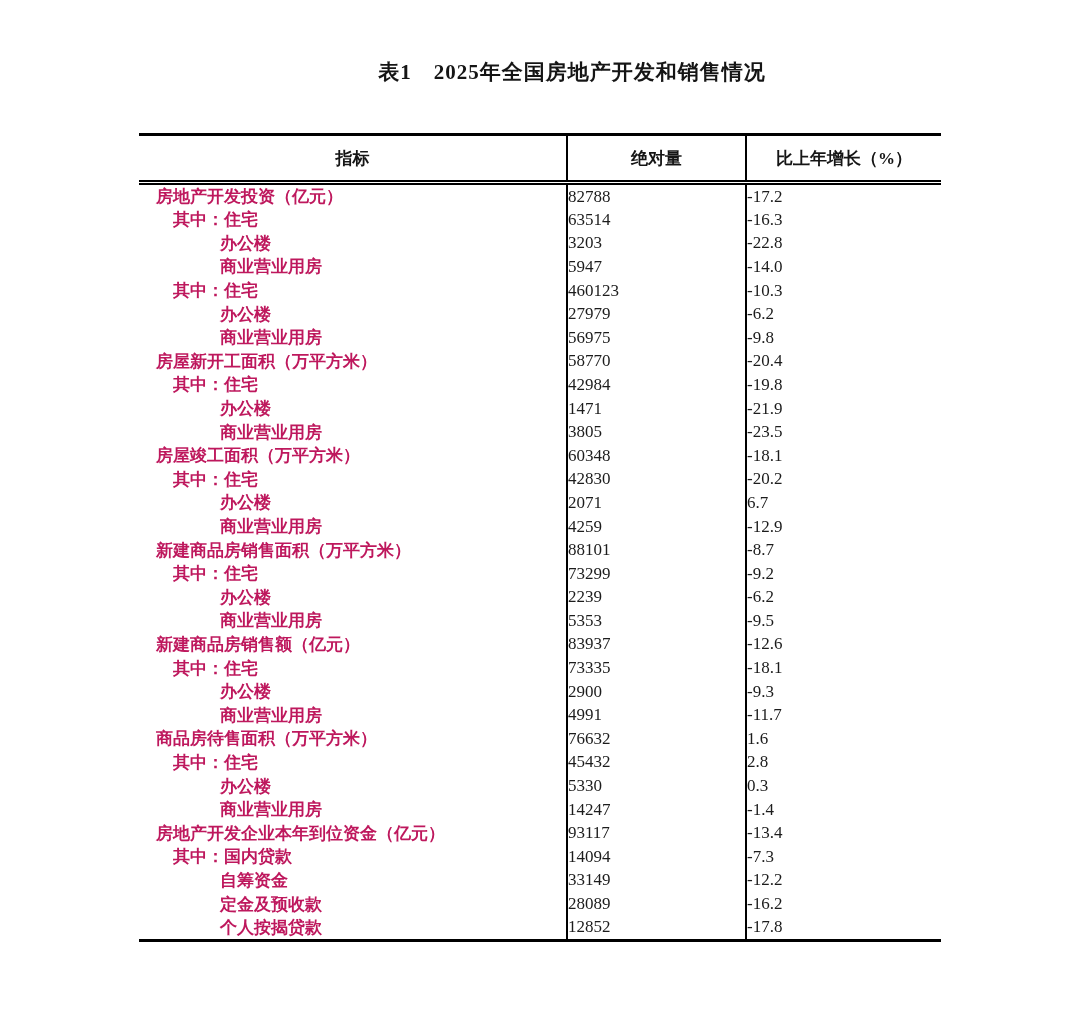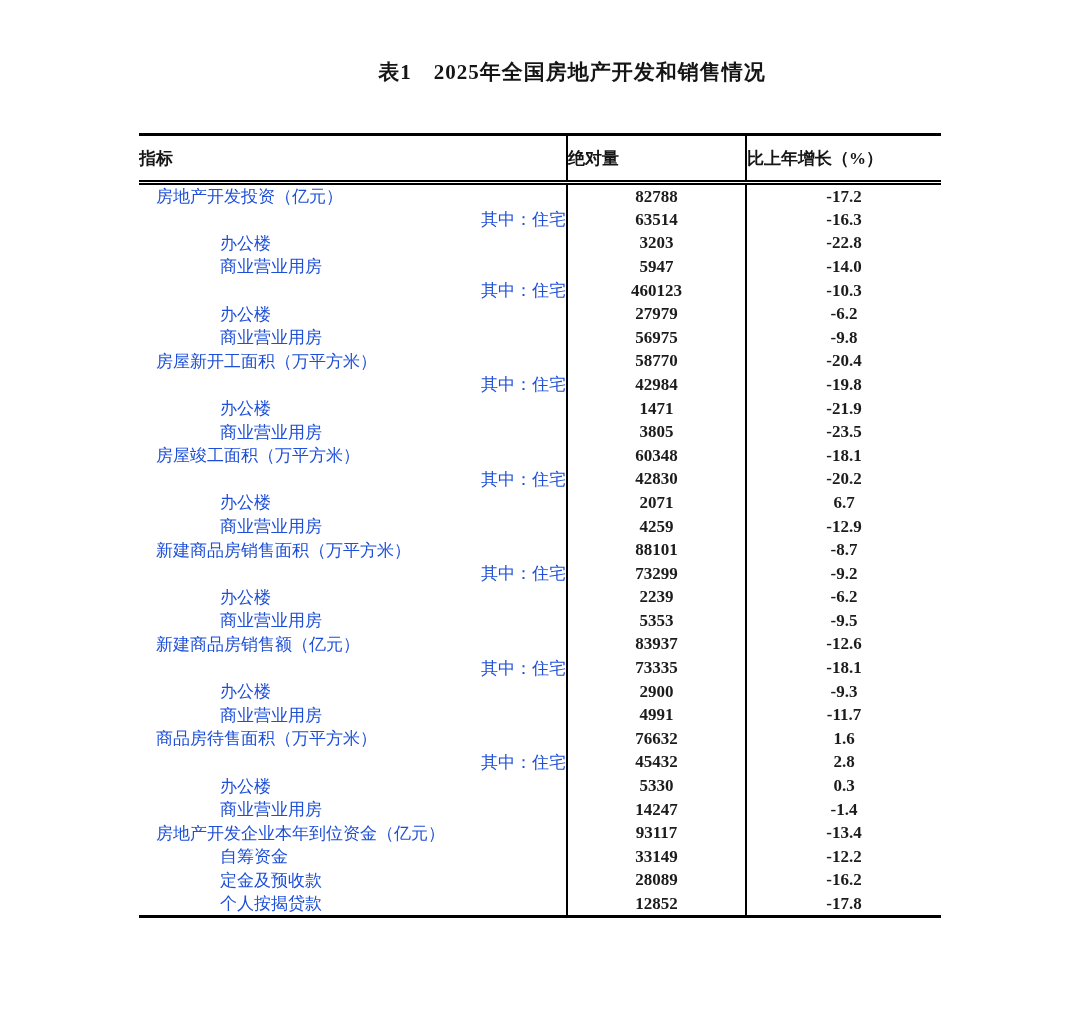--- a/index.html
+++ b/index.html
@@ -47,39 +47,39 @@
   table.stat-table td {
     padding: 0;
     font-size: 17px;
     vertical-align: middle;
     white-space: nowrap;
     overflow: hidden;
   }
   thead th {
     height: 44px;
     font-weight: 700;
-    text-align: left;
+    text-align: center;
     border-bottom: 5px double #000;
     color: #151515;
   }
   tbody tr { height: 23.6px; }
   .v-line { border-left: 2px solid #000; }
-  td.c-label { font-weight: 400; color: #1d4ed8; margin-top: 36px; }
+  td.c-label { font-weight: 700; color: #be185d; margin-top: 36px; }
   td.c-label.ind0 { padding-left: 17px; }
-  td.c-label.ind1 { padding-left: 34px; text-align: right; }
+  td.c-label.ind1 { padding-left: 34px; }
   td.c-label.ind2 { padding-left: 81px; }
   td.c-val {
-    text-align: center;
+    text-align: left;
     padding-right: 11px;
-    font-weight: 700;
+    font-weight: 400;
   }
   td.c-growth {
-    text-align: center;
+    text-align: left;
     padding-right: 14px;
-    font-weight: 700;
+    font-weight: 400;
     margin-top: 18px;
   }
 </style>
 </head>
 <body>
 
 <div class="page">
   <div class="page-title">表1　2025年全国房地产开发和销售情况</div>
 
   <div class="table-wrap">
@@ -231,20 +231,25 @@
             <td class="c-label ind2">商业营业用房</td>
             <td class="c-val v-line">14247</td>
             <td class="c-growth v-line">-1.4</td>
           </tr>
           <tr>
             <td class="c-label ind0">房地产开发企业本年到位资金（亿元）</td>
             <td class="c-val v-line">93117</td>
             <td class="c-growth v-line">-13.4</td>
           </tr>
           <tr>
+            <td class="c-label ind1">其中：国内贷款</td>
+            <td class="c-val v-line">14094</td>
+            <td class="c-growth v-line">-7.3</td>
+          </tr>
+          <tr>
             <td class="c-label ind2">自筹资金</td>
             <td class="c-val v-line">33149</td>
             <td class="c-growth v-line">-12.2</td>
           </tr>
           <tr>
             <td class="c-label ind2">定金及预收款</td>
             <td class="c-val v-line">28089</td>
             <td class="c-growth v-line">-16.2</td>
           </tr>
           <tr>

